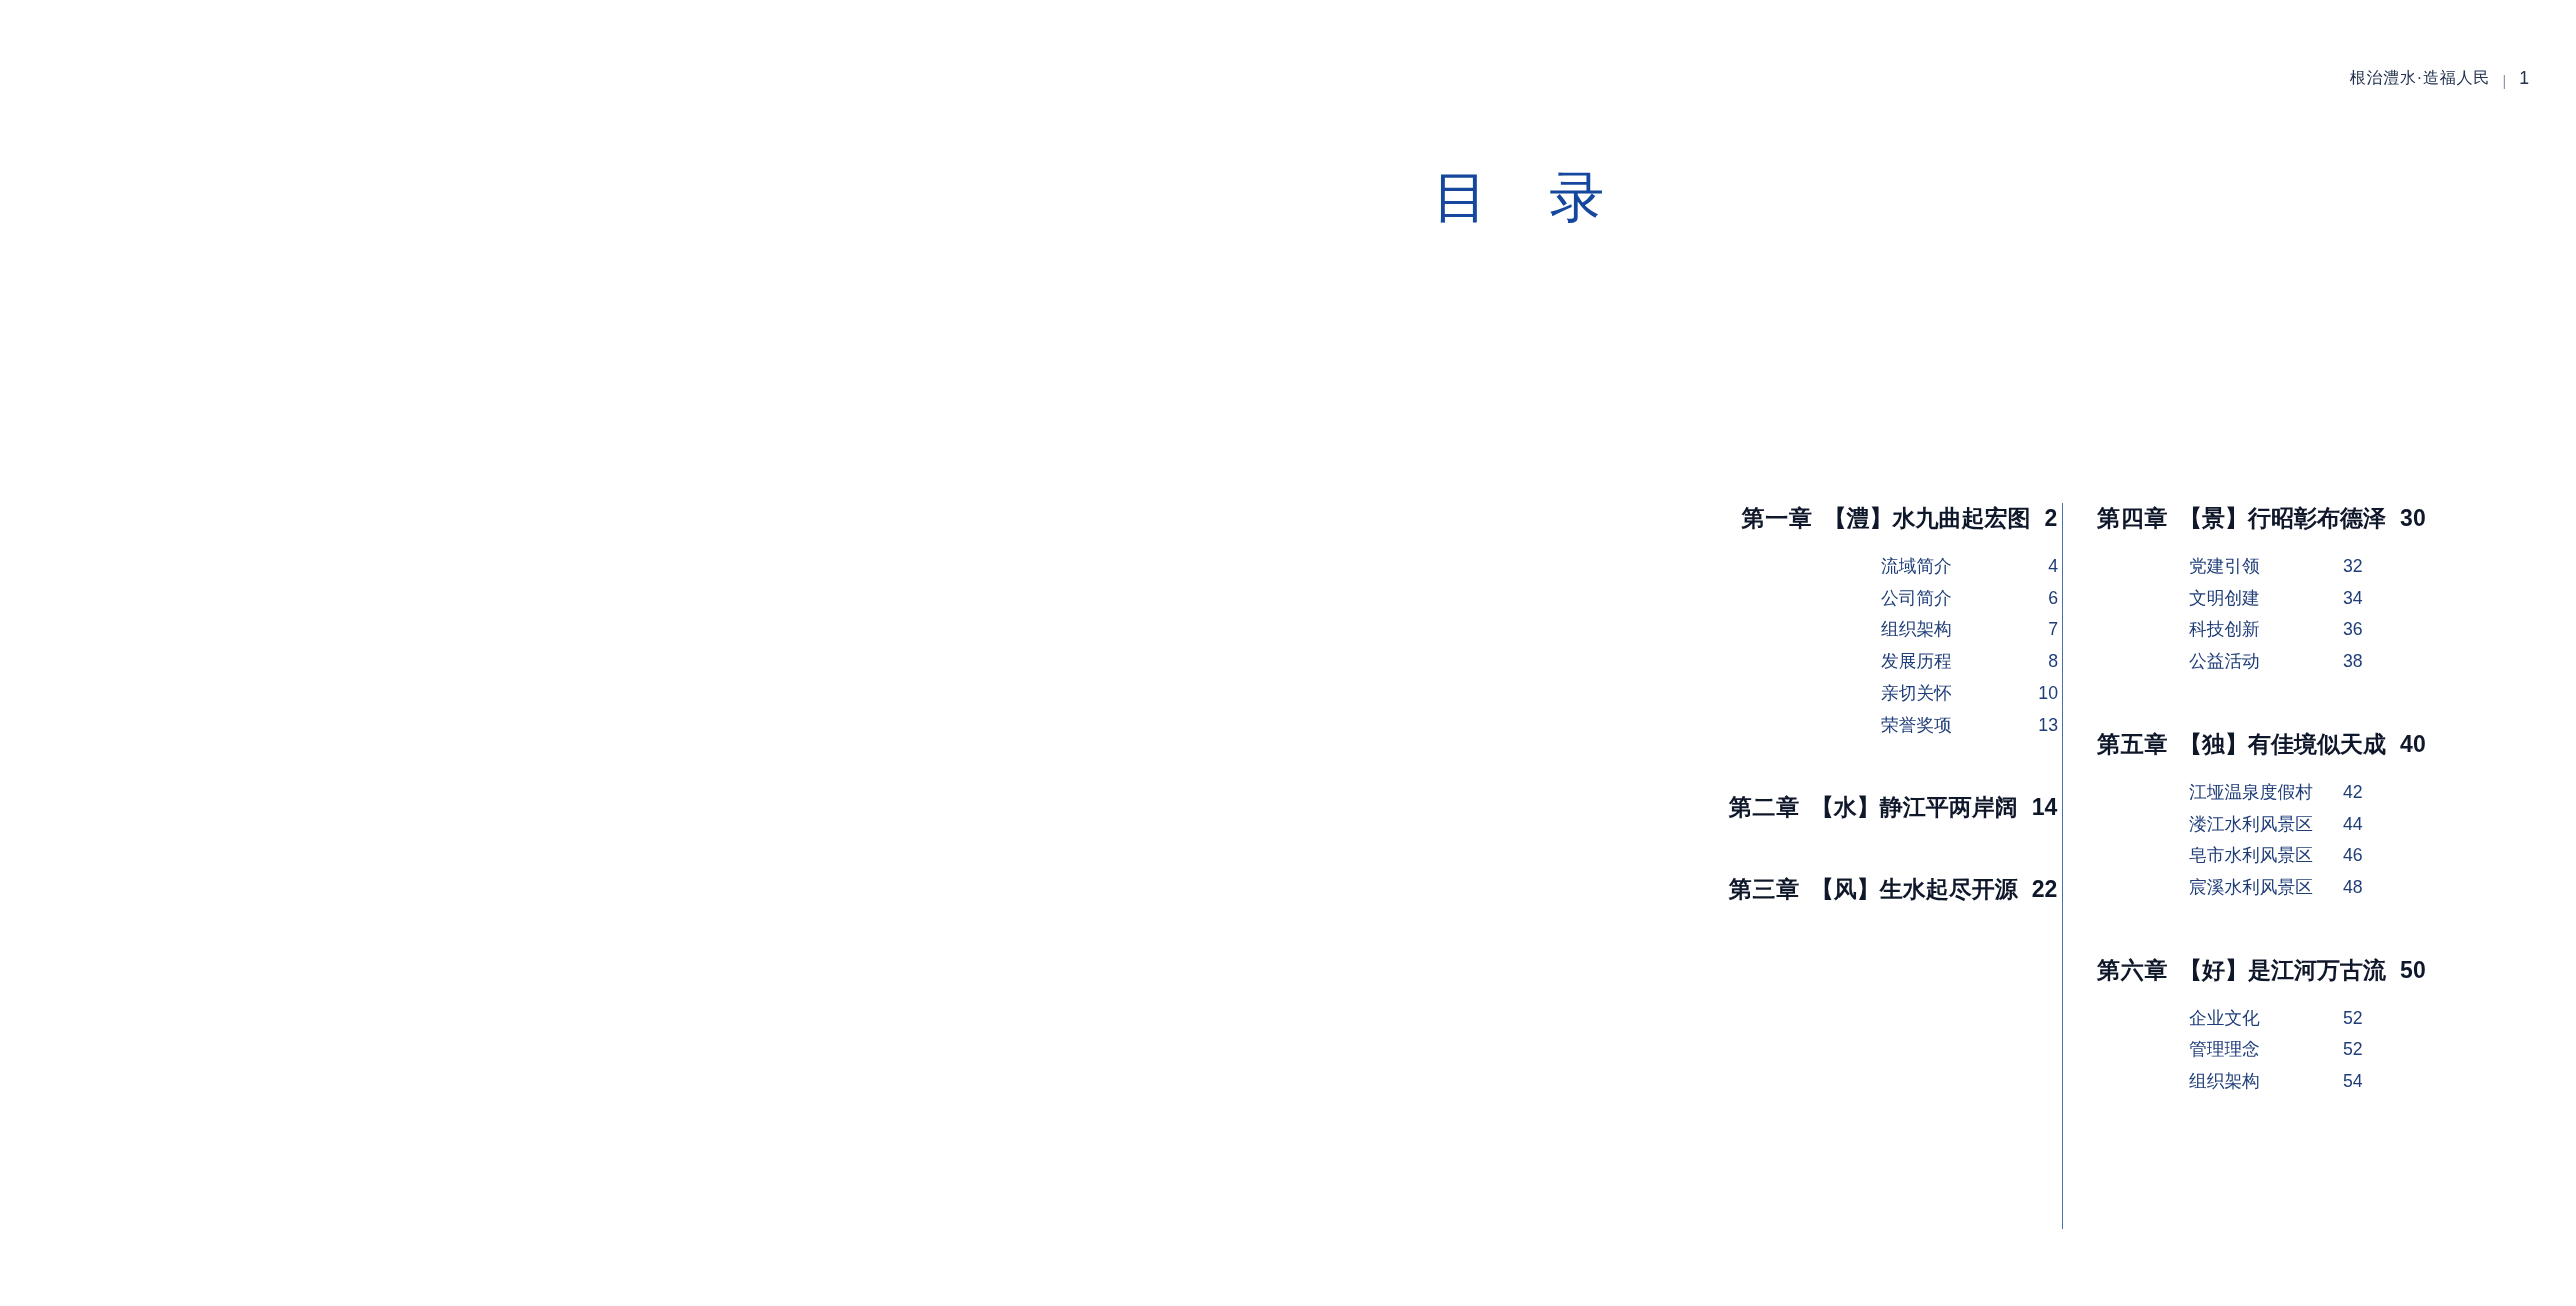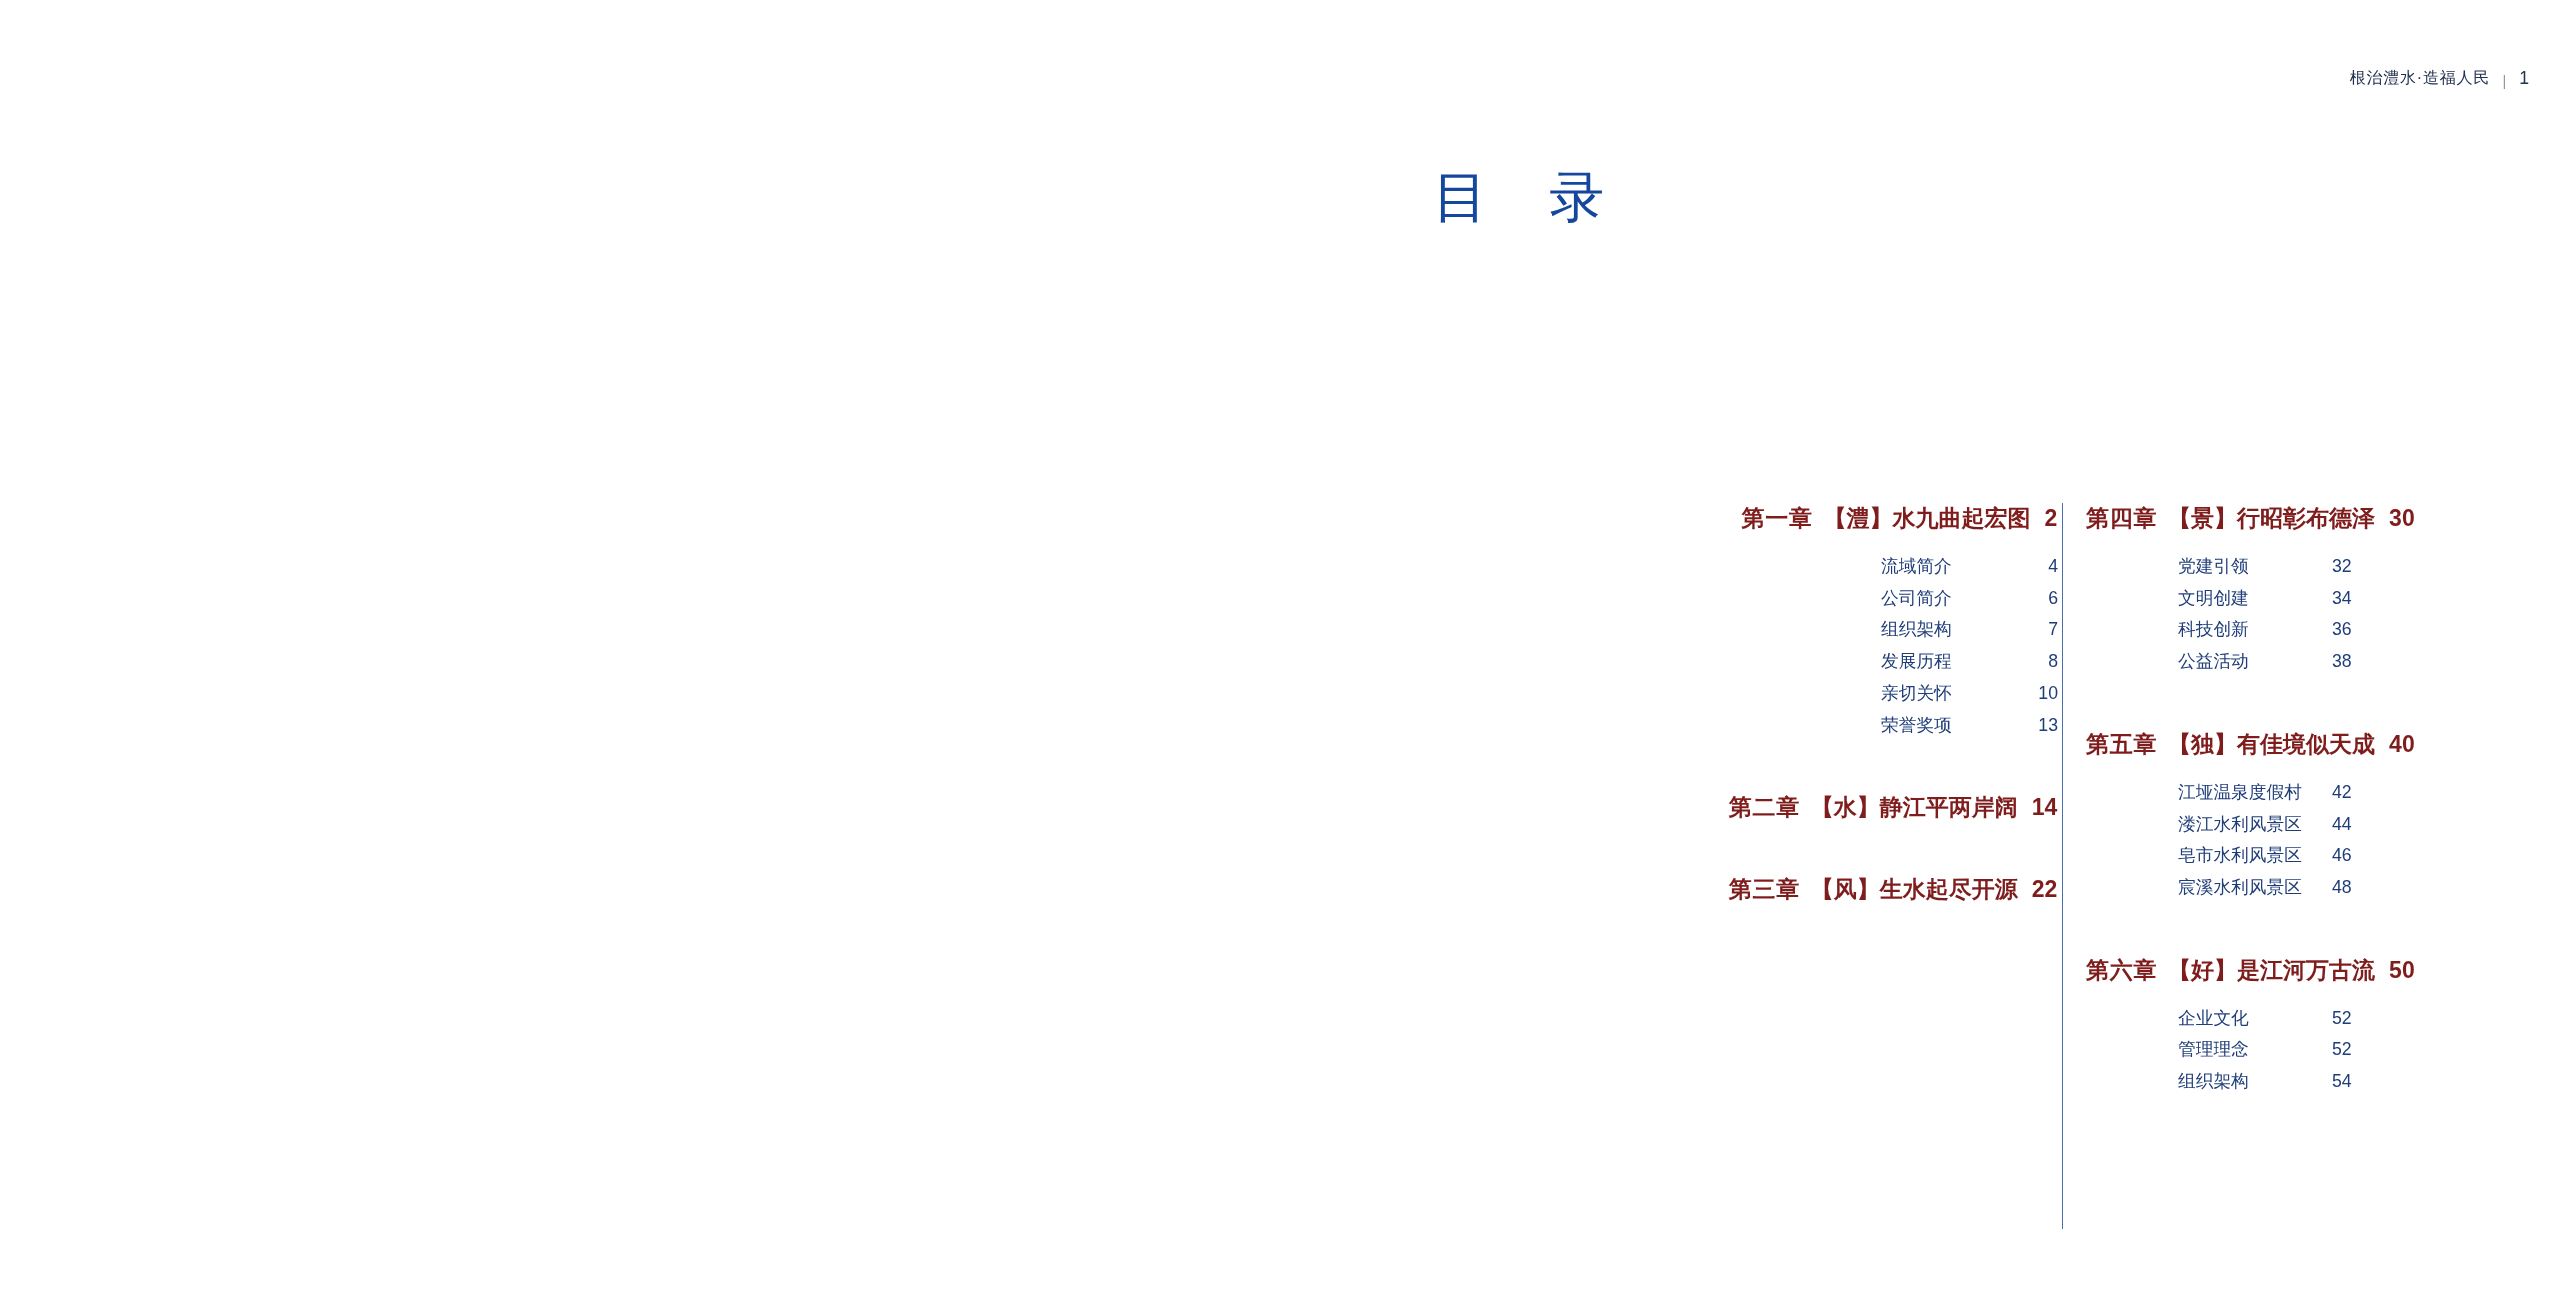--- a/index.html
+++ b/index.html
@@ -70,39 +70,39 @@
   .col {
     position: relative;
     box-sizing: border-box;
   }
   .col-left {
     width: 411px;
     padding-right: 0px;
   }
   .col-right {
     width: 418px;
-    padding-left: 23px;
+    padding-left: 34px;
     border-left: 1.5px solid #4a6fae;
     min-height: 726px;
   }
 
   .chapter {
     margin-bottom: 0;
   }
   .chapter + .chapter {
     margin-top: 51px;
   }
 
   .chapter-head {
     display: flex;
     align-items: baseline;
     justify-content: flex-start;
     font-size: 23px;
     font-weight: bold;
-    color: #7f1d1d;
+    color: #0f172a;
     white-space: nowrap;
     margin-bottom: 14px;
   }
   .chapter-head .ch-label {
     letter-spacing: 0.8px;
   }
   .chapter-head .ch-name {
     margin-left: 10.7px;
     letter-spacing: 0px;
   }

